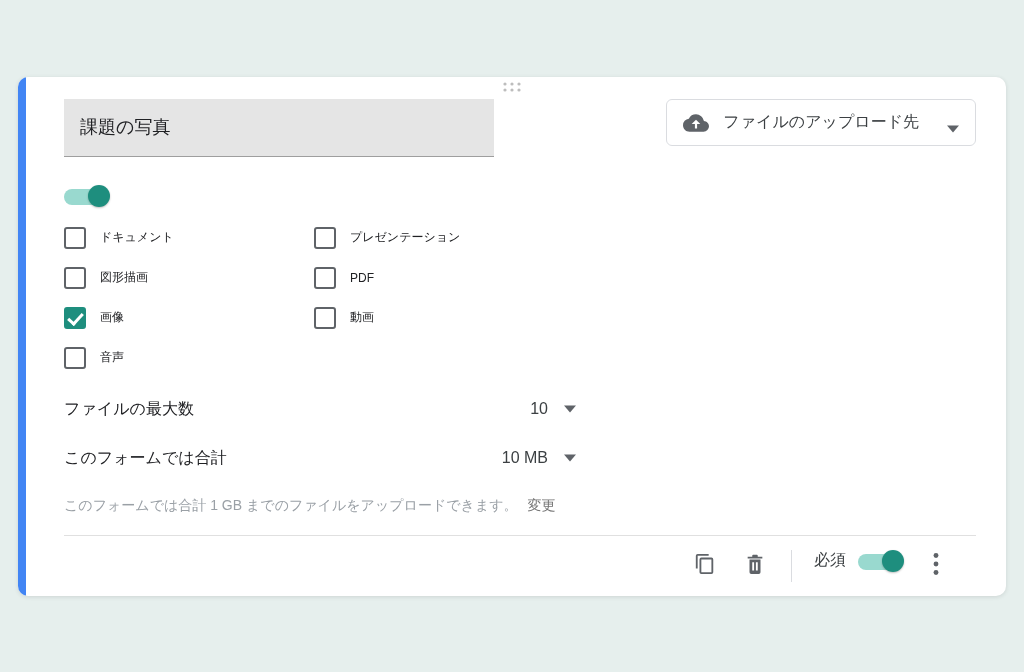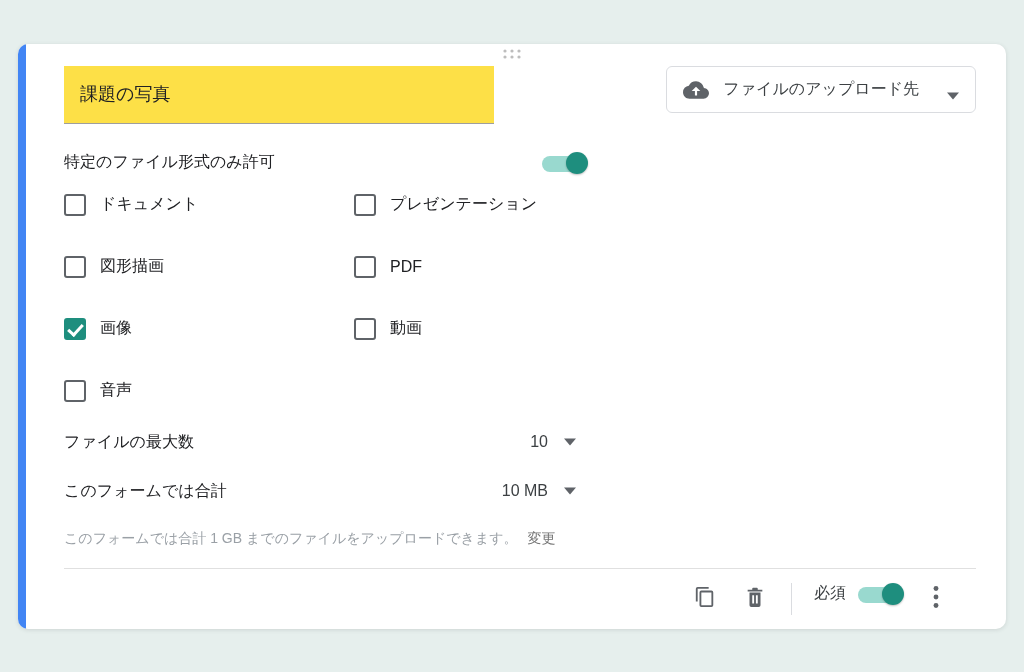--- a/index.html
+++ b/index.html
@@ -42,21 +42,21 @@
   }
   .top-row {
     display: flex;
     align-items: flex-start;
     gap: 20px;
     margin-bottom: 28px;
   }
   .title-wrap { flex: 0 0 430px; }
   .title-input {
     width: 100%;
-    background: #fde047;
+    background: #e5e5e5;
     border: none;
     border-bottom: 1px solid #9e9e9e;
     padding: 18px 16px;
     font-size: 18px;
     color: #202124;
     outline: none;
   }
   .upload-dest {
     margin-left: auto;
     display: flex;
@@ -100,22 +100,21 @@
     background: #1e8e7e;
     border-radius: 50%;
     box-shadow: 0 1px 2px rgba(0,0,0,.25);
   }
   .filetypes {
     display: grid;
     grid-template-columns: 250px 250px;
     row-gap: 18px;
     column-gap: 0;
     margin-bottom: 30px;
-    font-size: 16px;
-    gap: 40px;
+    font-size: 12px;
   }
   .check-item {
     display: flex;
     align-items: center;
     gap: 14px;
     cursor: pointer;
   }
   .check-box {
     width: 22px; height: 22px;
     border: 2px solid #5f6368;
@@ -225,21 +224,20 @@
         </svg>
         <span>ファイルのアップロード先</span>
         <span class="spacer"></span>
         <svg class="caret" width="12" height="8" viewBox="0 0 10 6">
             <path d="M0 0l5 6 5-6z"></path>
           </svg>
       </div>
     </div>
 
     <div class="toggle-row">
-      <span>特定のファイル形式のみ許可</span>
       <div class="switch">
         <div class="track"></div>
           <div class="knob"></div>
       </div>
     </div>
 
     <div class="filetypes">
       <div class="check-item">
         <div class="check-box"></div>
         <span>ドキュメント</span>

